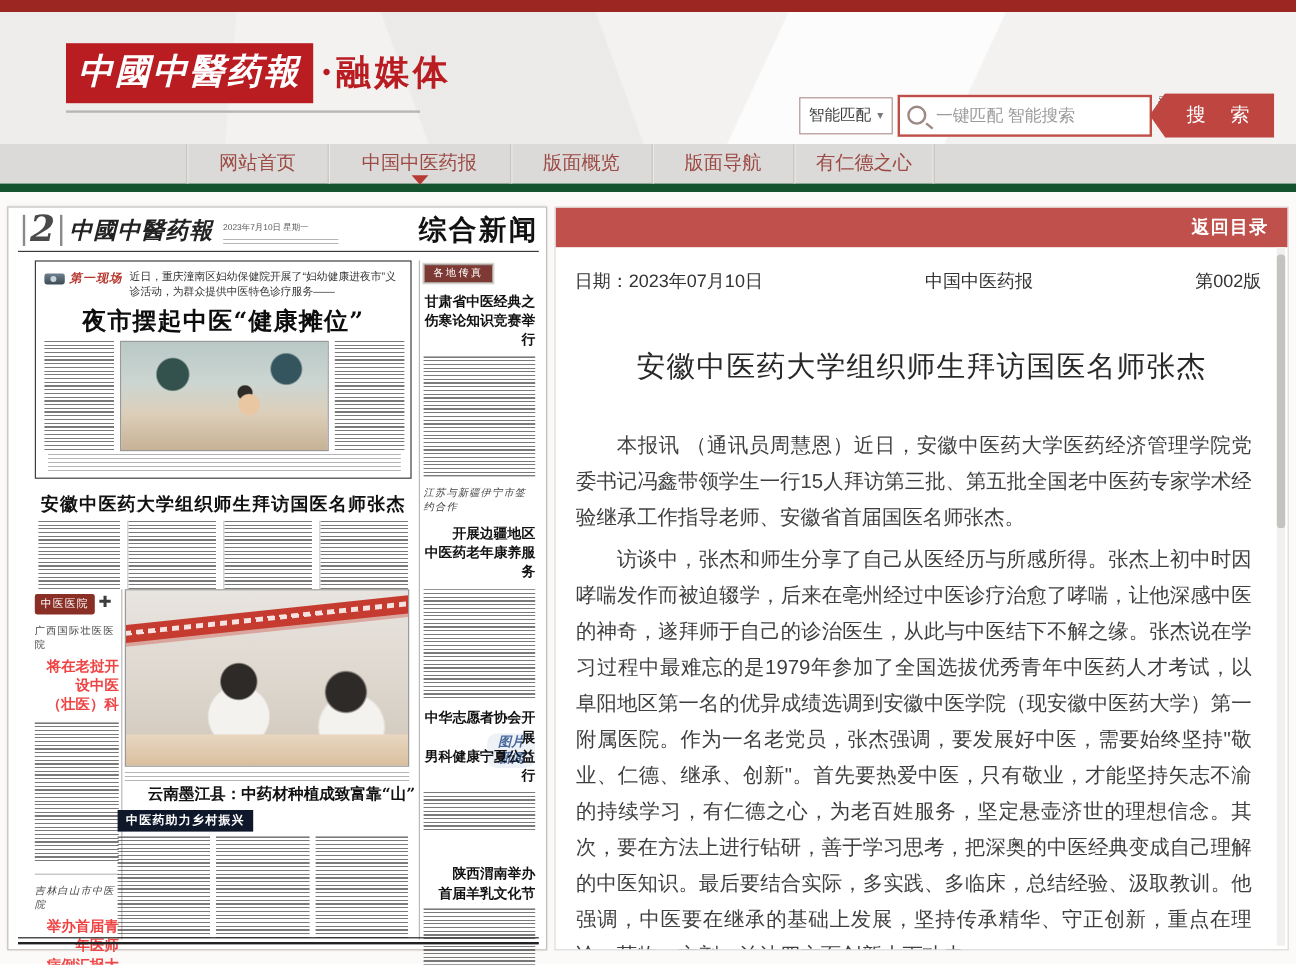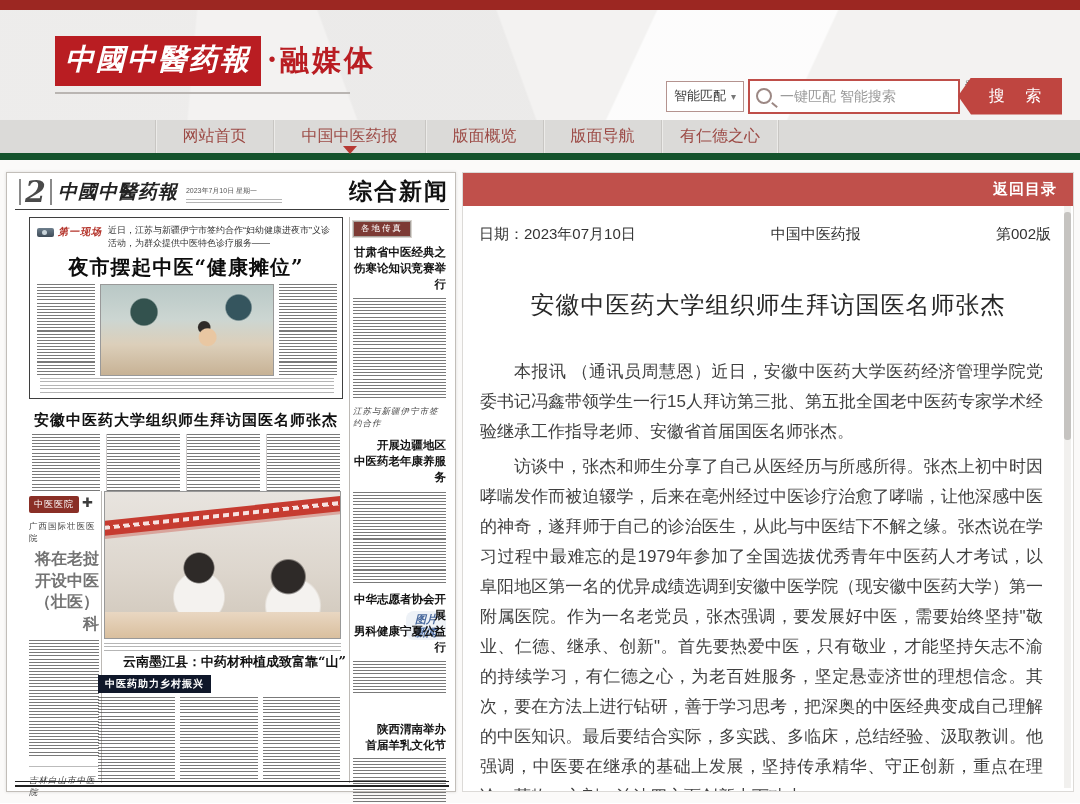--- a/index.html
+++ b/index.html
@@ -114,21 +114,21 @@
 
   .vsep1 { left:94px; top:318px; width:1px; height:292px; background:#bcb9b5; }
   .vsep2 { left:342px; top:44px; width:1px; height:566px; background:#bcb9b5; }
 
   .colL { left:22px; top:320px; width:70px; }
   .tag-hosp { display:inline-block; background:#8a2f26; color:#fff; font-size:9px;
     padding:2px 5px; border-radius:2px; letter-spacing:1px; }
   .cross-ic { font-size:13px; color:#3d3d3d; margin-left:3px; vertical-align:middle; }
   .kicker { font-size:8.5px; color:#444; letter-spacing:1px; margin-top:8px; }
   .kicker.it { font-style:italic; }
-  .colL-h { font-size:16px; color:#737373; line-height:1.35; margin-top:3px; }
+  .colL-h { font-size:12px; color:#ef4444; line-height:1.35; margin-top:3px; }
   .colL .ft1 { height:118px; margin-top:6px; }
   .colL-div { height:1px; background:#bbb; margin-top:8px; }
 
   .photo2 { left:97px; top:318px; width:237px; height:148px; border:1px solid #999; overflow:hidden;
     background:
       radial-gradient(circle at 40% 52%, #2e2a28 0 9%, transparent 10%),
       radial-gradient(circle at 78% 58%, #2e2a28 0 8%, transparent 9%),
       radial-gradient(circle at 40% 72%, #f4f2ef 0 14%, transparent 15%),
       radial-gradient(circle at 80% 78%, #f4f2ef 0 12%, transparent 13%),
       linear-gradient(180deg, #e8e4df 0%, #ddd6cd 55%, #cfc6b9 100%); }
@@ -245,21 +245,21 @@
         </span>
         <span class="mh-section serifb" data-name="section-title">综合新闻</span>
       </div>
       <div class="np-abs mh-rule" data-name="masthead-rule"></div>
 
       <div class="np-abs lead-box" data-name="lead-story-box">
         <div class="lead-tag" data-name="lead-story-tag">
           <span class="cam-icon" data-name="camera-icon"></span>
           <span class="lead-tag-label" data-name="lead-tag-label">第一现场</span>
         </div>
-        <div class="lead-intro" data-name="lead-story-intro">近日，江苏与新疆伊宁市签约合作“妇幼健康进夜市”义诊活动，为群众提供中医特色诊疗服务——</div>
+        <div class="lead-intro" data-name="lead-story-intro">近日，重庆潼南区妇幼保健院开展了“妇幼健康进夜市”义诊活动，为群众提供中医特色诊疗服务——</div>
         <div class="lead-headline serifb" data-name="lead-story-headline">夜市摆起中医“健康摊位”</div>
         <div class="lead-cols" data-name="lead-story-columns">
           <div class="lead-col-l ft" data-name="newsprint-text-block"></div>
           <div class="lead-photo" data-name="lead-story-photo"></div>
           <div class="lead-col-r ft" data-name="newsprint-text-block"></div>
         </div>
         <div class="lead-caption ft-light" data-name="photo-caption-block"></div>
       </div>
 
       <div class="np-abs feat-headline serifb" data-name="featured-article-headline">安徽中医药大学组织师生拜访国医名师张杰</div>

